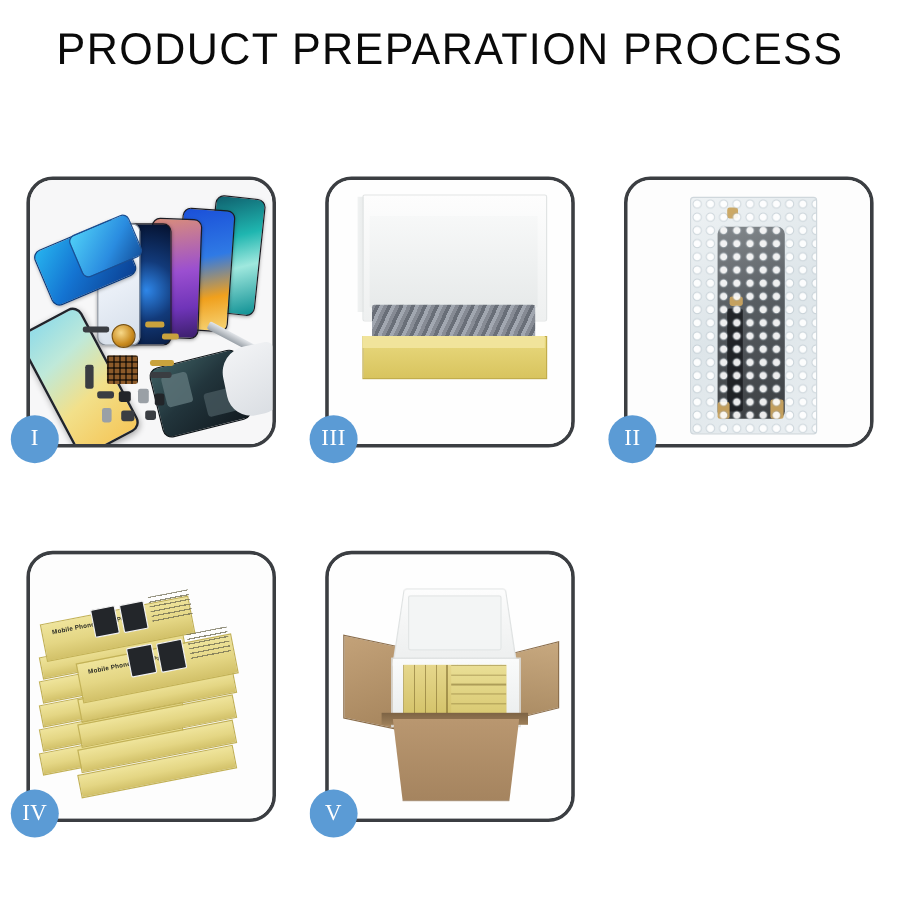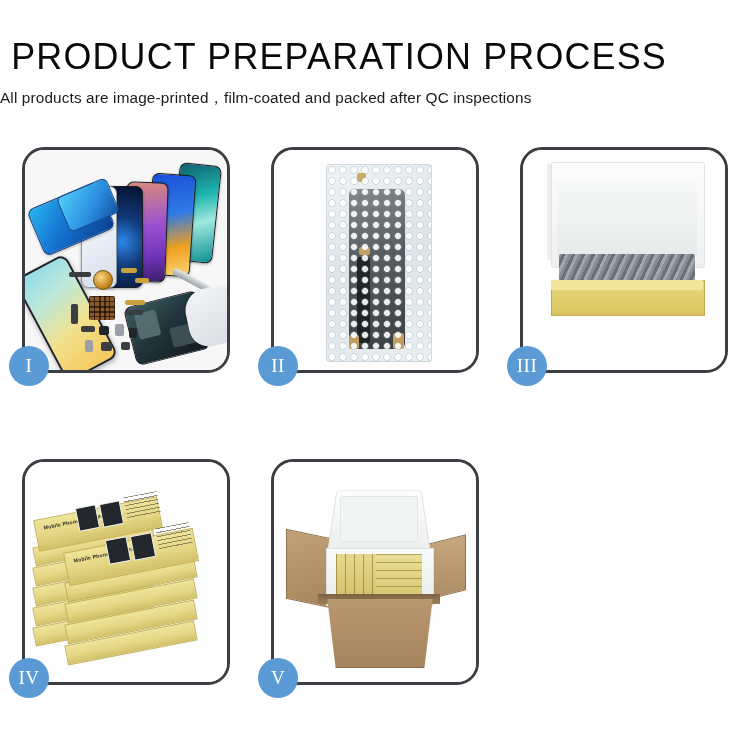--- a/index.html
+++ b/index.html
@@ -10,22 +10,22 @@
   body {
     width: 750px;
     height: 750px;
     font-family: "Liberation Sans", sans-serif;
     overflow: hidden;
     position: relative;
   }
 
   
   .header {
-    text-align: left;
-    padding-top: 38px;
+    text-align: center;
+    padding-top: 22px;
   }
   .title {
     font-family: "Liberation Sans", sans-serif;
     font-size: 37px;
     font-weight: 400;
     letter-spacing: 1.2px;
     color: #0a0a0a;
     line-height: 1.05;
     transform: scaleX(0.97);
     white-space: nowrap;
@@ -366,21 +366,20 @@
     position:absolute; width:14px; height:20px;
     background: rgba(150,122,82,.75);
     border-radius:1px;
   }
 </style>
 </head>
 <body>
 
 <div class="header">
   <div class="title">PRODUCT PREPARATION PROCESS</div>
-  <div class="subtitle">All products are image-printed，film-coated and packed after QC inspections</div>
 </div>
 
 <div class="grid">
 
   <div class="panel">
     <div class="panel-inner">
       <div class="p1-bg"></div>
       <div class="ph ph-e"></div>
       <div class="ph ph-d"></div>
       <div class="ph ph-c"></div>
@@ -406,46 +405,46 @@
       <div class="part" style="left:100px;top:160px;width:18px;height:5px;"></div>
       <div class="part dk" style="left:104px;top:178px;width:8px;height:10px;"></div>
       <div class="tweezer"></div>
       <div class="hand"></div>
     </div>
     <div class="badge">I</div>
   </div>
 
   <div class="panel">
     <div class="panel-inner">
+      <div class="p3-bg"></div>
+      <div class="b3-flap-l"></div>
+      <div class="b3-flap-r"></div>
+      <div class="b3-lid"></div>
+      <div class="b3-lid-inner"></div>
+      <div class="b3-foam"></div>
+      <div class="b3-tray"></div>
+      <div class="b3-tray-face"></div>
+    </div>
+    <div class="badge">III</div>
+  </div>
+
+  <div class="panel">
+    <div class="panel-inner">
       <div class="p2-bg"></div>
       <div class="bubble-bag">
         <div class="inner-part"></div>
         <div class="flex-strip"></div>
         <div class="tape" style="left:30px;top:8px;width:9px;height:9px;"></div>
         <div class="tape" style="left:32px;top:82px;width:11px;height:8px;"></div>
         <div class="tape" style="left:22px;top:170px;width:10px;height:14px;"></div>
         <div class="tape" style="left:66px;top:168px;width:11px;height:16px;"></div>
         <div class="bubbles"></div>
       </div>
     </div>
     <div class="badge">II</div>
-  </div>
-
-  <div class="panel">
-    <div class="panel-inner">
-      <div class="p3-bg"></div>
-      <div class="b3-flap-l"></div>
-      <div class="b3-flap-r"></div>
-      <div class="b3-lid"></div>
-      <div class="b3-lid-inner"></div>
-      <div class="b3-foam"></div>
-      <div class="b3-tray"></div>
-      <div class="b3-tray-face"></div>
-    </div>
-    <div class="badge">III</div>
   </div>
 
   <div class="panel">
     <div class="panel-inner">
       <div class="p4-bg"></div>
       <div class="stack">
 
         <div class="sbox" style="left:2px;top:58px;width:120px;height:17px;transform:rotate(-11deg);"></div>
         <div class="sbox" style="left:2px;top:78px;width:120px;height:17px;transform:rotate(-11deg);"></div>
         <div class="sbox" style="left:2px;top:98px;width:120px;height:17px;transform:rotate(-11deg);"></div>

